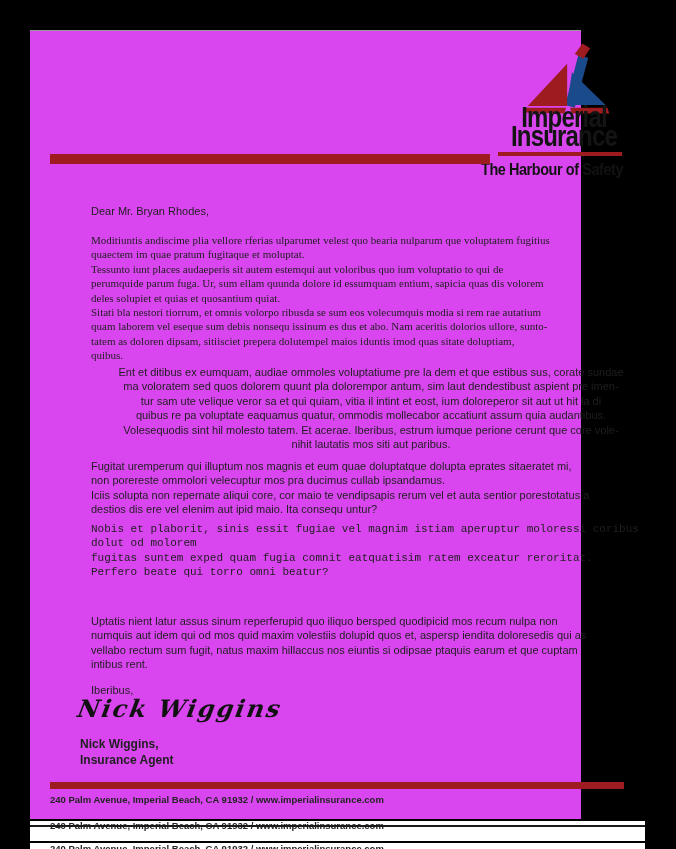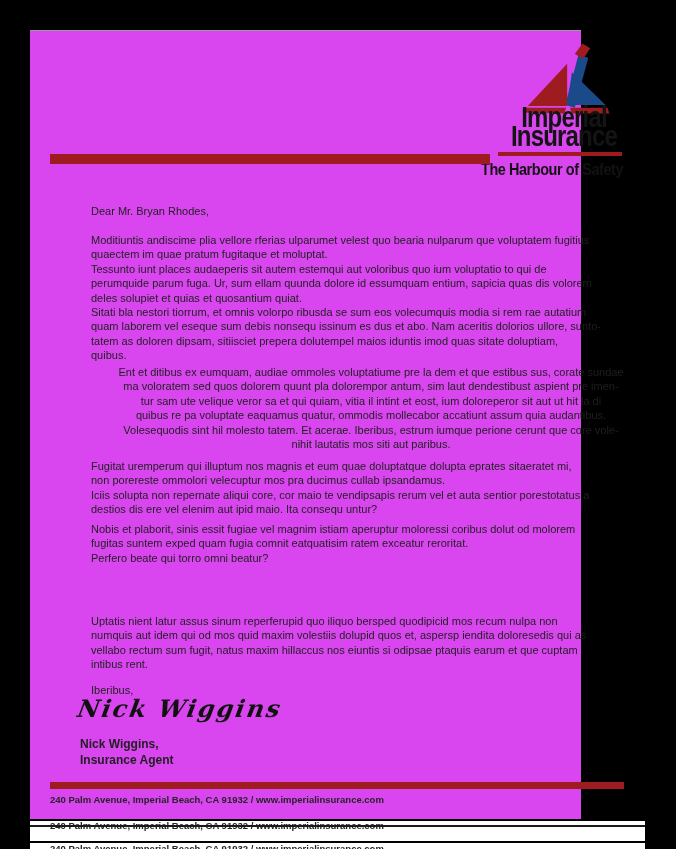--- a/index.html
+++ b/index.html
@@ -41,21 +41,21 @@
     position:absolute;left:20px;top:123px;width:440px;height:10px;
     background:#9e1b1f;
   }
   
   .body-text{
     position:absolute;left:61px;width:560px;
     color:#1f1f1f;font-size:11px;line-height:14.4px;
     white-space:pre-line;
   }
   .greeting{top:173px;}
-  .p1{top:202px;} .p2{top:334px;text-align:center;} .p3{top:428px;} .p4{top:491px;}
+  .p1{top:202px;font-family:Liberation Serif, serif;} .p2{top:334px;text-align:center;} .p3{top:428px;} .p4{top:491px;font-family:Liberation Mono, monospace;}
   .p5{top:540px;} .p6{top:583px;} .closing{top:652px;}
   .signature-script{
     position:absolute;left:48px;top:663px;
     font-family:"DejaVu Serif", serif;font-style:italic;font-weight:700;
     font-size:24px;color:#111;letter-spacing:2px;
     transform:skewX(-10deg);
   }
   .signer{position:absolute;left:50px;top:705px;color:#1f1f1f;
     font-size:12px;line-height:16px;white-space:pre-line;font-weight:bold;}
   

